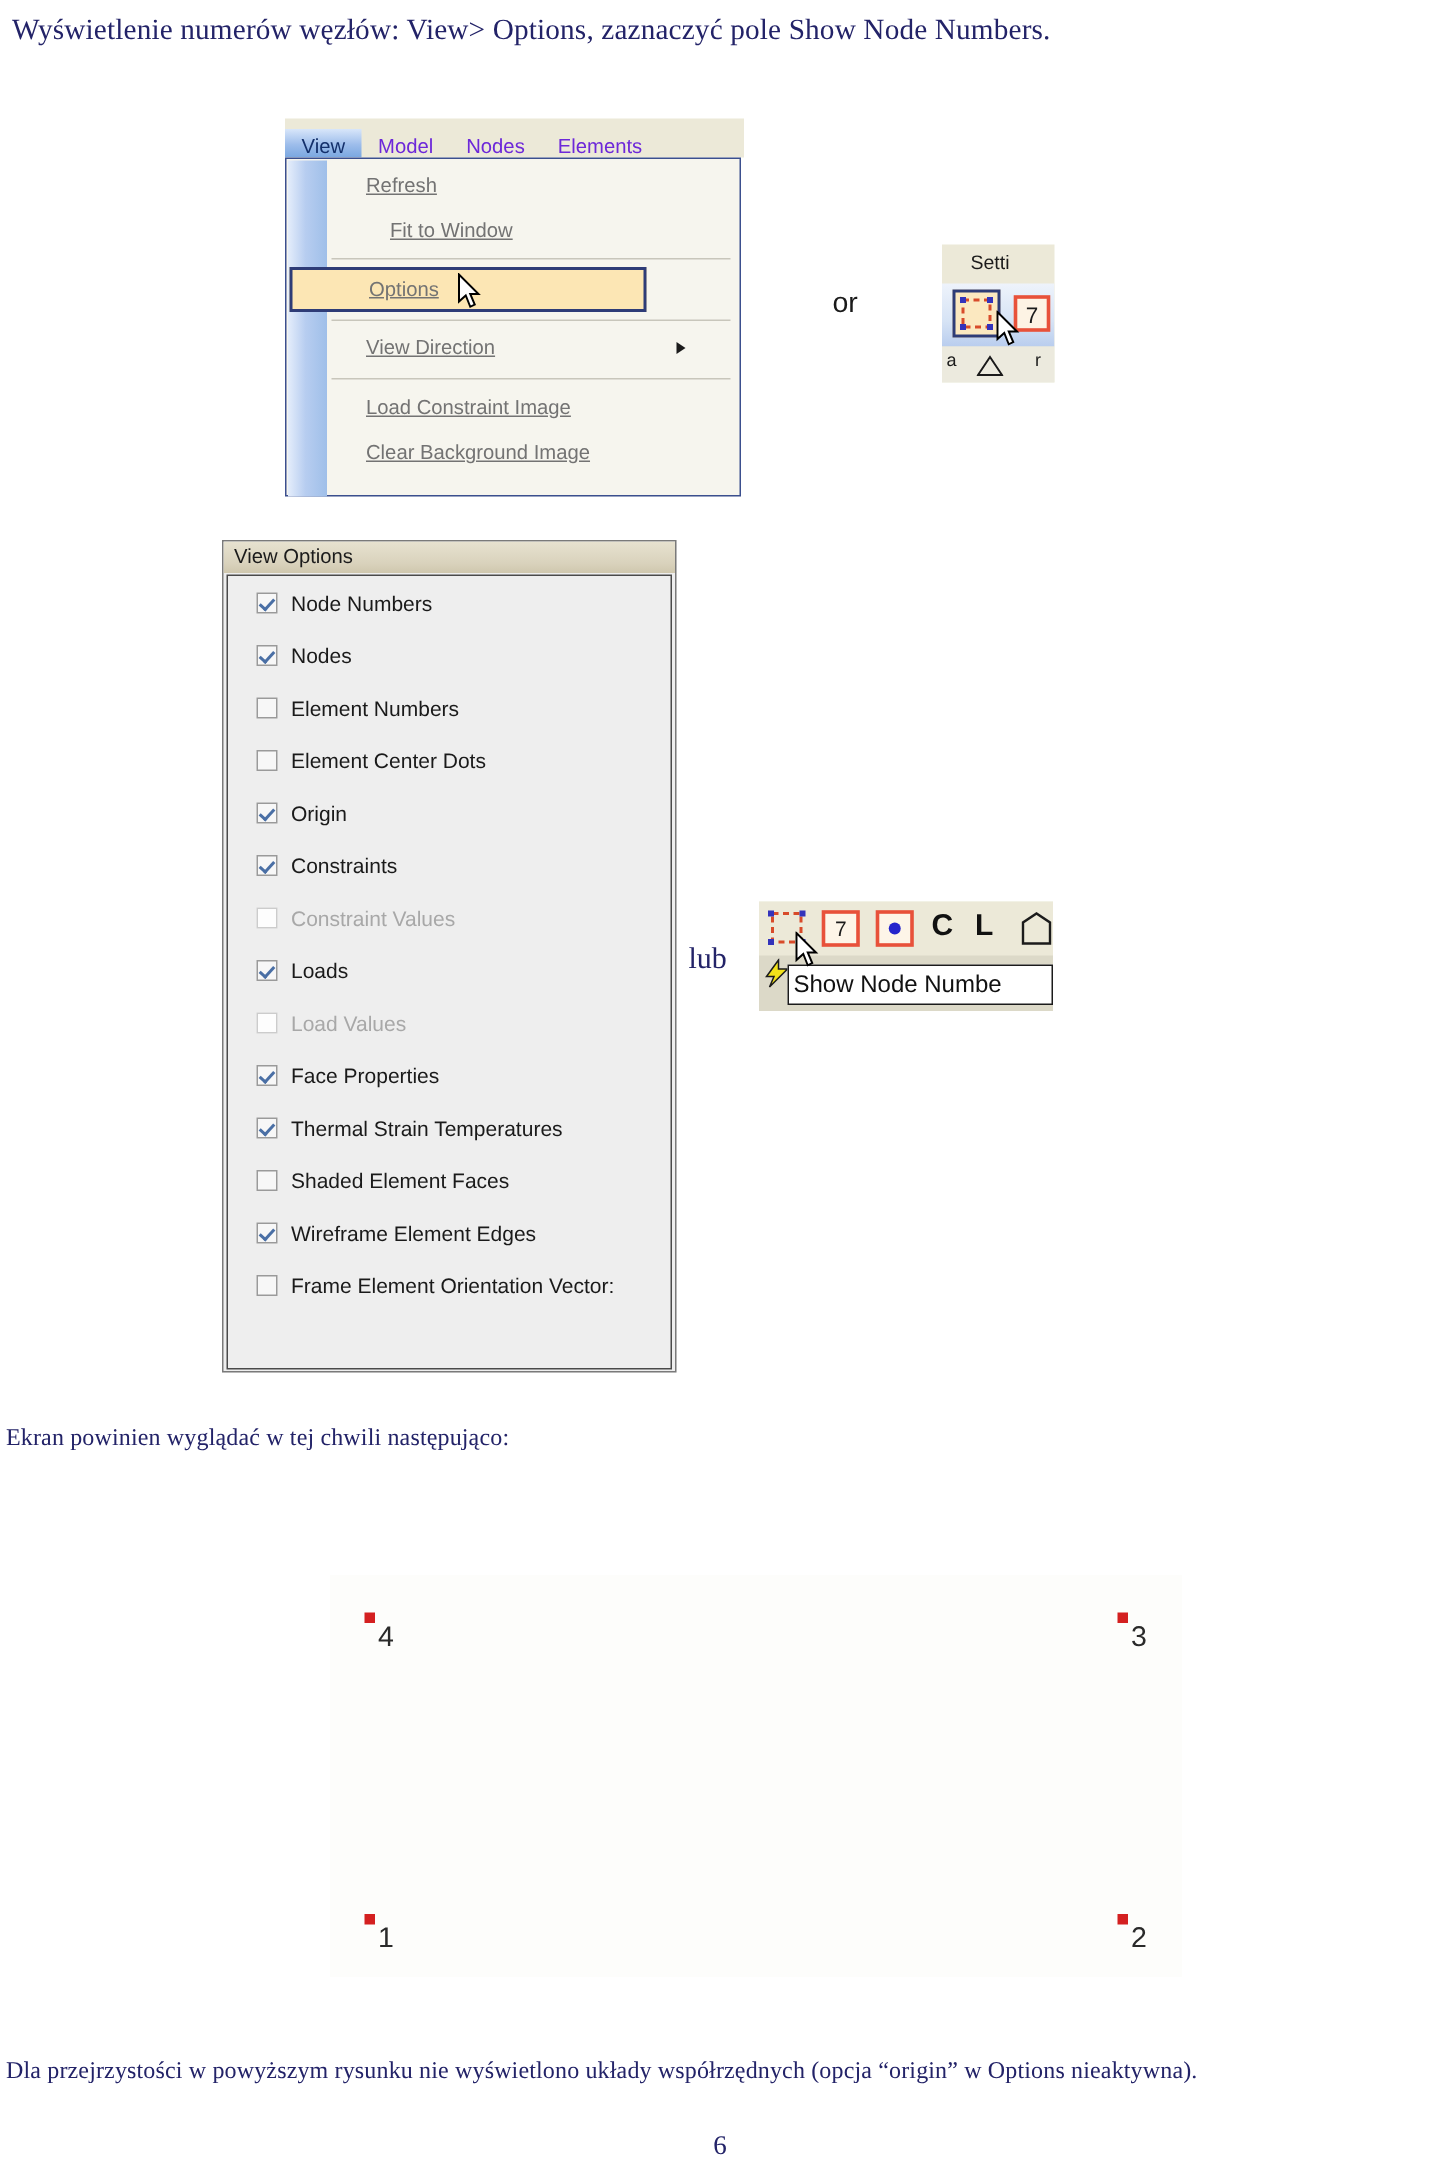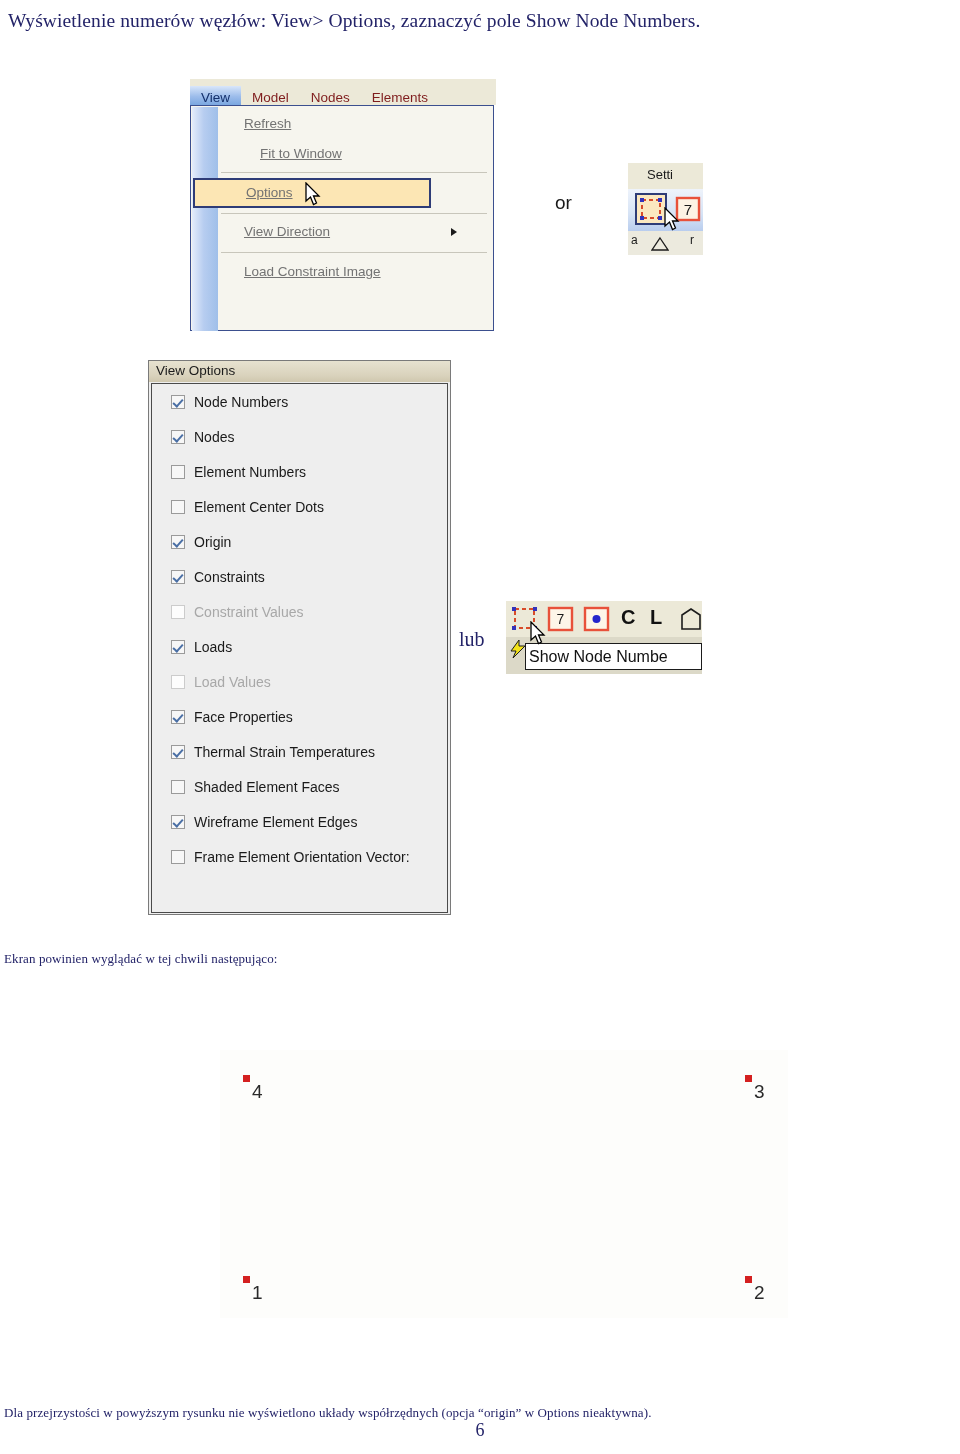--- a/index.html
+++ b/index.html
@@ -13,39 +13,39 @@
     position: relative;
     font-family: "Liberation Serif", serif;
     overflow: hidden;
   }
 
   
   .doc-text {
     position: absolute;
     color: #232368;
     font-family: "Liberation Serif", serif;
-    font-size: 13px;
+    font-size: 16px;
     line-height: 30px;
     letter-spacing: 0.1px;
     white-space: pre-wrap;
   }
   #heading {
     left: 8px;
     top: 6px;
     width: 944px;
     font-size: 19.5px;
   }
   #mid-caption {
     left: 4px;
     top: 944px;
     width: 700px;
   }
   #bottom-note {
     left: 4px;
-    top: 1398px;
+    top: 1366px;
     width: 952px;
   }
   #page-number {
     position: absolute;
     left: 0;
     top: 1420px;
     width: 960px;
     text-align: center;
     color: #232368;
     font-family: "Liberation Serif", serif;
@@ -68,21 +68,21 @@
     height: 26px;
     background: #ece9d8;
     display: flex;
     align-items: flex-end;
     font-family: "Liberation Sans", sans-serif;
     font-size: 13.5px;
     color: #1b1b1b;
   }
   .menubar-item {
     padding: 4px 11px 0 11px;
-    color: #7f1d1d;
+    color: #6d28d9;
     white-space: nowrap;
   }
   .menubar-item.active {
     background: linear-gradient(180deg,#d8e6fa 0%, #9dbdeb 55%, #7aa7e0 100%);
     color: #14306b;
   }
   .menu-panel {
     position: absolute;
     left: 0;
     top: 26px;
@@ -374,20 +374,21 @@
     <div class="menu-sep" style="top:107px;"></div>
 
     <div class="menu-item" style="top:112px;">
       <span>View Direction</span>
       <span class="submenu-arrow"></span>
     </div>
 
     <div class="menu-sep" style="top:146px;"></div>
 
     <div class="menu-item" style="top:152px;">Load Constraint Image</div>
+    <div class="menu-item" style="top:182px;">Clear Background Image</div>
   </div>
 
   <svg class="cursor-arrow" style="left:115px; top:103px;" viewBox="0 0 17 25">
     <polygon points="1,1 1,19 5.5,15 8.5,22.5 11.5,21 8.5,14 14,14" fill="#ffffff" stroke="#000000" stroke-width="1.3"></polygon>
   </svg>
 </div>
 
 <div id="or-label">or</div>
 
 <div id="toolbar-crop-a">

